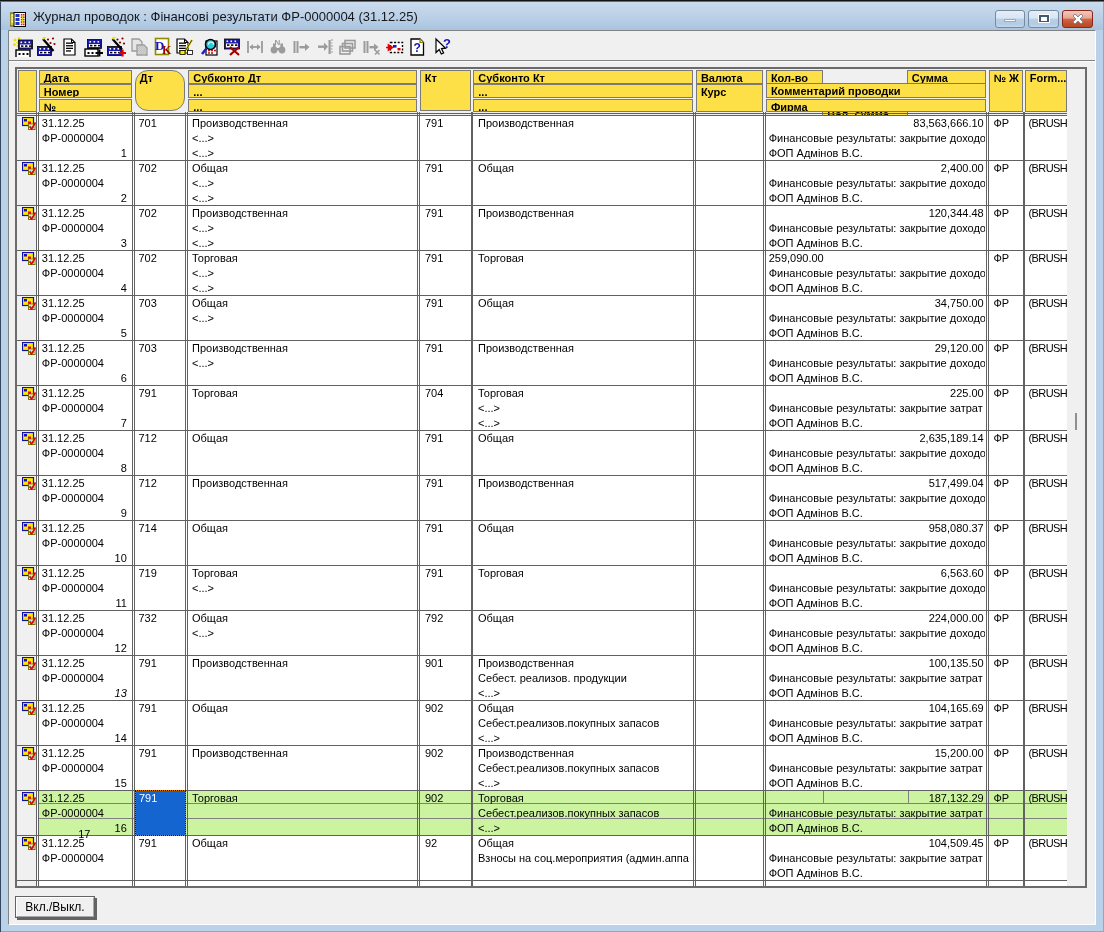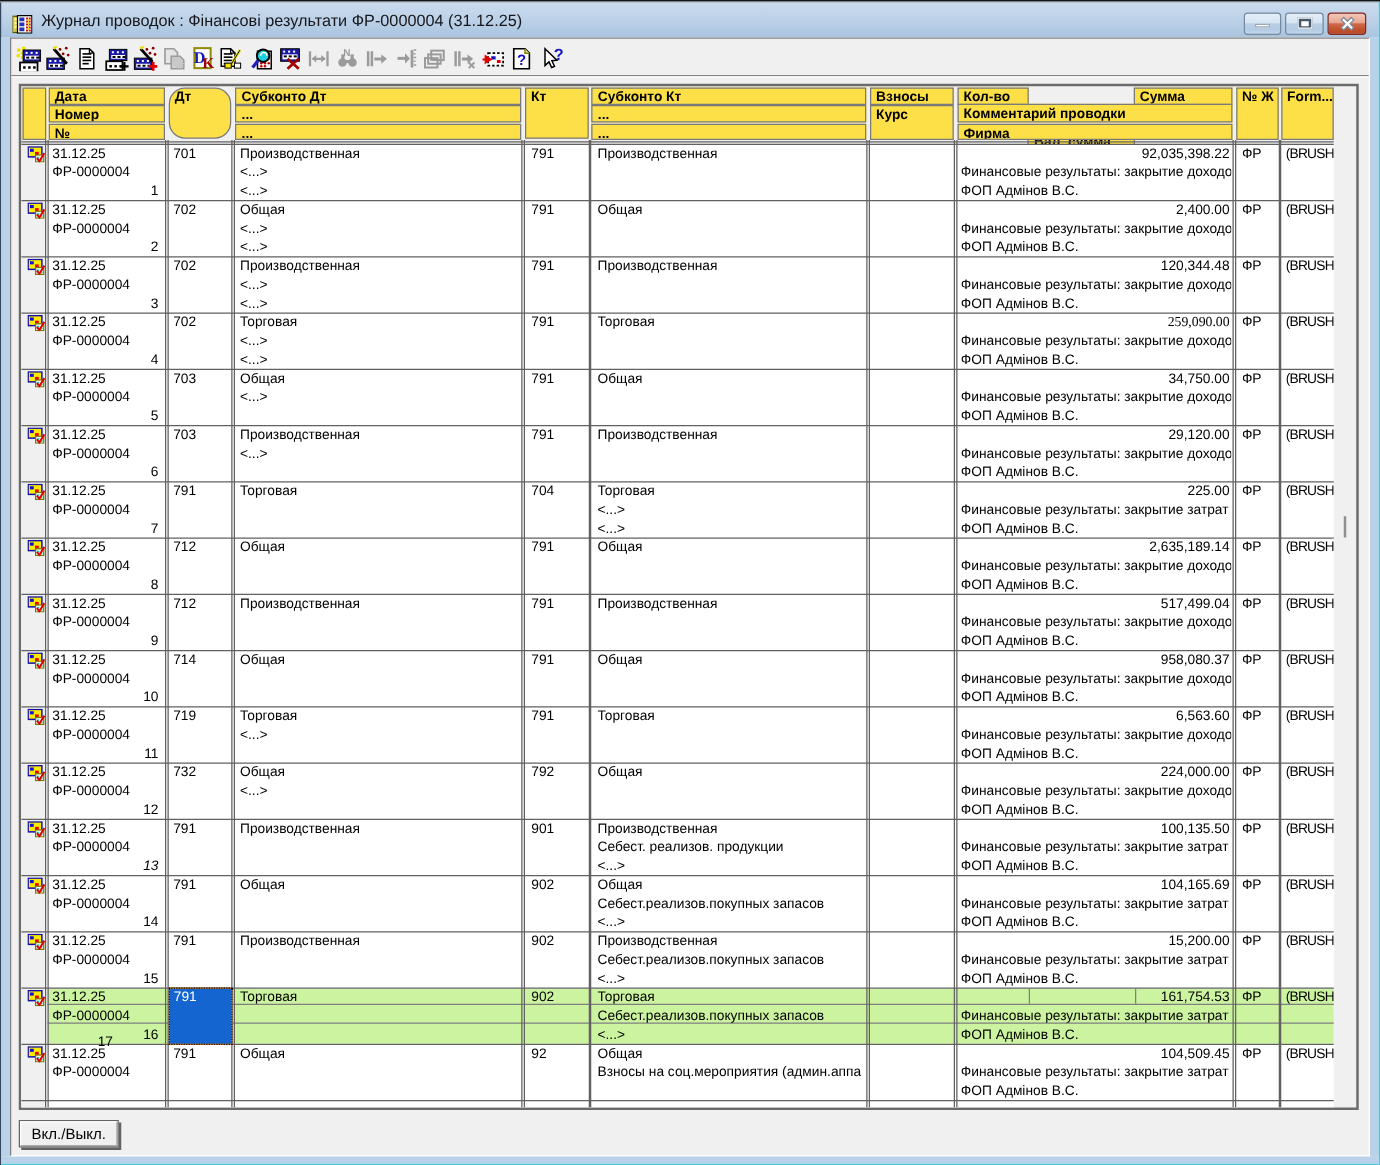--- a/index.html
+++ b/index.html
@@ -280,21 +280,21 @@
 <div class="hc" style="left:21.8px;top:15px;width:93.5px;height:13.5px;">Номер</div>
 <div class="hc" style="left:21.8px;top:29.5px;width:93.5px;height:13.5px;">№</div>
 <div class="hc" style="left:117.8px;top:1px;width:50.5px;height:41px;border-radius:13px;">Дт</div>
 <div class="hc" style="left:171.3px;top:0.5px;width:229px;height:14px;">Субконто Дт</div>
 <div class="hc" style="left:171.3px;top:15px;width:229px;height:13.5px;">...</div>
 <div class="hc" style="left:171.3px;top:29.5px;width:229px;height:13.5px;">...</div>
 <div class="hc" style="left:402.8px;top:1px;width:51px;height:41px;">Кт</div>
 <div class="hc" style="left:456.3px;top:0.5px;width:220px;height:14px;">Субконто Кт</div>
 <div class="hc" style="left:456.3px;top:15px;width:220px;height:13.5px;">...</div>
 <div class="hc" style="left:456.3px;top:29.5px;width:220px;height:13.5px;">...</div>
-<div class="hc" style="left:678.9px;top:0.5px;width:67.5px;height:14px;">Взносы</div>
+<div class="hc" style="left:678.9px;top:0.5px;width:67.5px;height:14px;">Валюта</div>
 <div class="hc" style="left:678.9px;top:15px;width:67.5px;height:28px;">Курс</div>
 <div class="hc" style="left:748.9px;top:0.5px;width:57.4px;height:14px;">Кол-во</div>
 <div class="hc" style="left:805.3px;top:0.5px;width:85.5px;height:14px;margin-top:36px;">Вал. сумма</div>
 <div class="hc" style="left:889.8px;top:0.5px;width:79.4px;height:14px;">Сумма</div>
 <div class="hc" style="left:748.9px;top:13.5px;width:220.3px;height:15px;">Комментарий проводки</div>
 <div class="hc" style="left:748.9px;top:29.5px;width:220.3px;height:13.5px;">Фирма</div>
 <div class="hc" style="left:971.7px;top:0.5px;width:33.9px;height:42.5px;">№ Ж</div>
 <div class="hc" style="left:1007.7px;top:0.5px;width:42.3px;height:42.5px;">Form...</div>
 <div class="ab" style="left:0;top:44px;width:1050.0px;height:1px;background:#616161"></div>
 <div class="ab" style="left:0;top:46px;width:1050.0px;height:1px;background:#616161"></div>
@@ -353,21 +353,21 @@
     </div>
 <div class="tl" style="left:24.8px;top:47.0px;width:88px;">31.12.25</div>
 <div class="tl" style="left:24.8px;top:62.0px;width:88px;">ФР-0000004</div>
 <div class="tl" style="left:24.8px;top:77.0px;width:85px;text-align:right;">1</div>
 <div class="tl" style="left:121.5px;top:47.0px;width:45px;">701</div>
 <div class="tl" style="left:175px;top:47.0px;width:224px;">Производственная</div>
 <div class="tl" style="left:175px;top:62.0px;width:224px;">&lt;...&gt;</div>
 <div class="tl" style="left:175px;top:77.0px;width:224px;">&lt;...&gt;</div>
 <div class="tl" style="left:408px;top:47.0px;width:44px;">791</div>
 <div class="tl" style="left:461px;top:47.0px;width:214px;">Производственная</div>
-<div class="tl" style="left:751.7px;top:47.0px;width:215px;text-align:right;">92,035,398.22</div>
+<div class="tl" style="left:751.7px;top:47.0px;width:215px;text-align:right;">83,563,666.10</div>
 <div class="tl" style="left:751.7px;top:62.0px;width:216px;">Финансовые результаты: закрытие доходов</div>
 <div class="tl" style="left:751.7px;top:77.0px;width:216px;">ФОП Адмінов В.С.</div>
 <div class="tl" style="left:976.5px;top:47.0px;width:27px;">ФР</div>
 <div class="tl fm" style="left:1011.5px;top:47.0px;width:38px;">(BRUSHІ</div>
 <div class="ab" style="left:0;top:92.0px;width:19.3px;height:44px;">
       <svg class="ab" style="left:5px;top:1px" width="14" height="13" viewBox="0 0 14 13">
 <rect x="0.5" y="0.5" width="11" height="8" fill="#ffe800" stroke="#1111aa" stroke-width="1.2"></rect>
 <rect x="2" y="2" width="3" height="2.5" fill="#1111cc"></rect>
 <rect x="6" y="4.5" width="3" height="2.5" fill="#ee0000"></rect>
 <rect x="6.5" y="7" width="6.5" height="5.5" fill="#fffff0" stroke="#777700" stroke-width="1"></rect>
@@ -428,21 +428,21 @@
     </div>
 <div class="tl" style="left:24.8px;top:182.0px;width:88px;">31.12.25</div>
 <div class="tl" style="left:24.8px;top:197.0px;width:88px;">ФР-0000004</div>
 <div class="tl" style="left:24.8px;top:212.0px;width:85px;text-align:right;">4</div>
 <div class="tl" style="left:121.5px;top:182.0px;width:45px;">702</div>
 <div class="tl" style="left:175px;top:182.0px;width:224px;">Торговая</div>
 <div class="tl" style="left:175px;top:197.0px;width:224px;">&lt;...&gt;</div>
 <div class="tl" style="left:175px;top:212.0px;width:224px;">&lt;...&gt;</div>
 <div class="tl" style="left:408px;top:182.0px;width:44px;">791</div>
 <div class="tl" style="left:461px;top:182.0px;width:214px;">Торговая</div>
-<div class="tl" style="left:751.7px;top:182.0px;width:215px;text-align:right;font-family:Liberation Serif, serif;">259,090.00</div>
+<div class="tl" style="left:751.7px;top:182.0px;width:215px;text-align:left;">259,090.00</div>
 <div class="tl" style="left:751.7px;top:197.0px;width:216px;">Финансовые результаты: закрытие доходов</div>
 <div class="tl" style="left:751.7px;top:212.0px;width:216px;">ФОП Адмінов В.С.</div>
 <div class="tl" style="left:976.5px;top:182.0px;width:27px;">ФР</div>
 <div class="tl fm" style="left:1011.5px;top:182.0px;width:38px;">(BRUSHІ</div>
 <div class="ab" style="left:0;top:227.0px;width:19.3px;height:44px;">
       <svg class="ab" style="left:5px;top:1px" width="14" height="13" viewBox="0 0 14 13">
 <rect x="0.5" y="0.5" width="11" height="8" fill="#ffe800" stroke="#1111aa" stroke-width="1.2"></rect>
 <rect x="2" y="2" width="3" height="2.5" fill="#1111cc"></rect>
 <rect x="6" y="4.5" width="3" height="2.5" fill="#ee0000"></rect>
 <rect x="6.5" y="7" width="6.5" height="5.5" fill="#fffff0" stroke="#777700" stroke-width="1"></rect>
@@ -718,21 +718,21 @@
     </div>
 <div class="tl" style="left:24.8px;top:722.0px;width:88px;">31.12.25</div>
 <div class="tl" style="left:24.8px;top:737.0px;width:88px;">ФР-0000004</div>
 <div class="tl" style="left:24.8px;top:752.0px;width:85px;text-align:right;">16</div>
 <div class="tl" style="left:121.5px;top:722.0px;width:45px;">791</div>
 <div class="tl" style="left:175px;top:722.0px;width:224px;">Торговая</div>
 <div class="tl" style="left:408px;top:722.0px;width:44px;">902</div>
 <div class="tl" style="left:461px;top:722.0px;width:214px;">Торговая</div>
 <div class="tl" style="left:461px;top:737.0px;width:214px;">Себест.реализов.покупных запасов</div>
 <div class="tl" style="left:461px;top:752.0px;width:214px;">&lt;...&gt;</div>
-<div class="tl" style="left:751.7px;top:722.0px;width:215px;text-align:right;">161,754.53</div>
+<div class="tl" style="left:751.7px;top:722.0px;width:215px;text-align:right;">187,132.29</div>
 <div class="tl" style="left:751.7px;top:737.0px;width:216px;">Финансовые результаты: закрытие затрат</div>
 <div class="tl" style="left:751.7px;top:752.0px;width:216px;">ФОП Адмінов В.С.</div>
 <div class="tl" style="left:976.5px;top:722.0px;width:27px;">ФР</div>
 <div class="tl fm" style="left:1011.5px;top:722.0px;width:38px;">(BRUSHІ</div>
 <div class="ab" style="left:0;top:767.0px;width:19.3px;height:44px;">
       <svg class="ab" style="left:5px;top:1px" width="14" height="13" viewBox="0 0 14 13">
 <rect x="0.5" y="0.5" width="11" height="8" fill="#ffe800" stroke="#1111aa" stroke-width="1.2"></rect>
 <rect x="2" y="2" width="3" height="2.5" fill="#1111cc"></rect>
 <rect x="6" y="4.5" width="3" height="2.5" fill="#ee0000"></rect>
 <rect x="6.5" y="7" width="6.5" height="5.5" fill="#fffff0" stroke="#777700" stroke-width="1"></rect>

